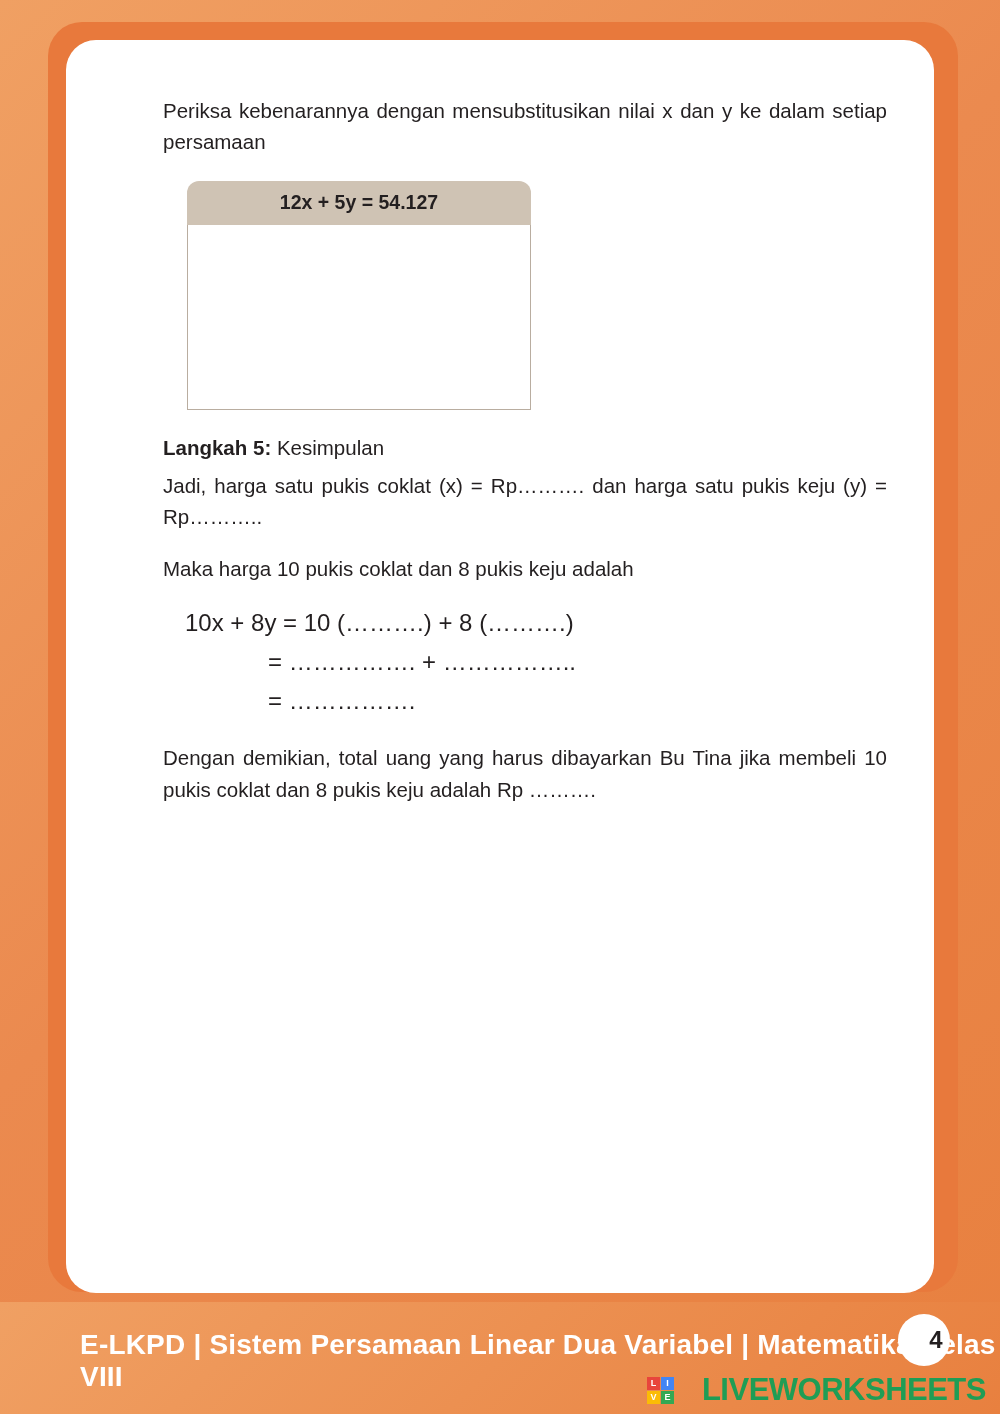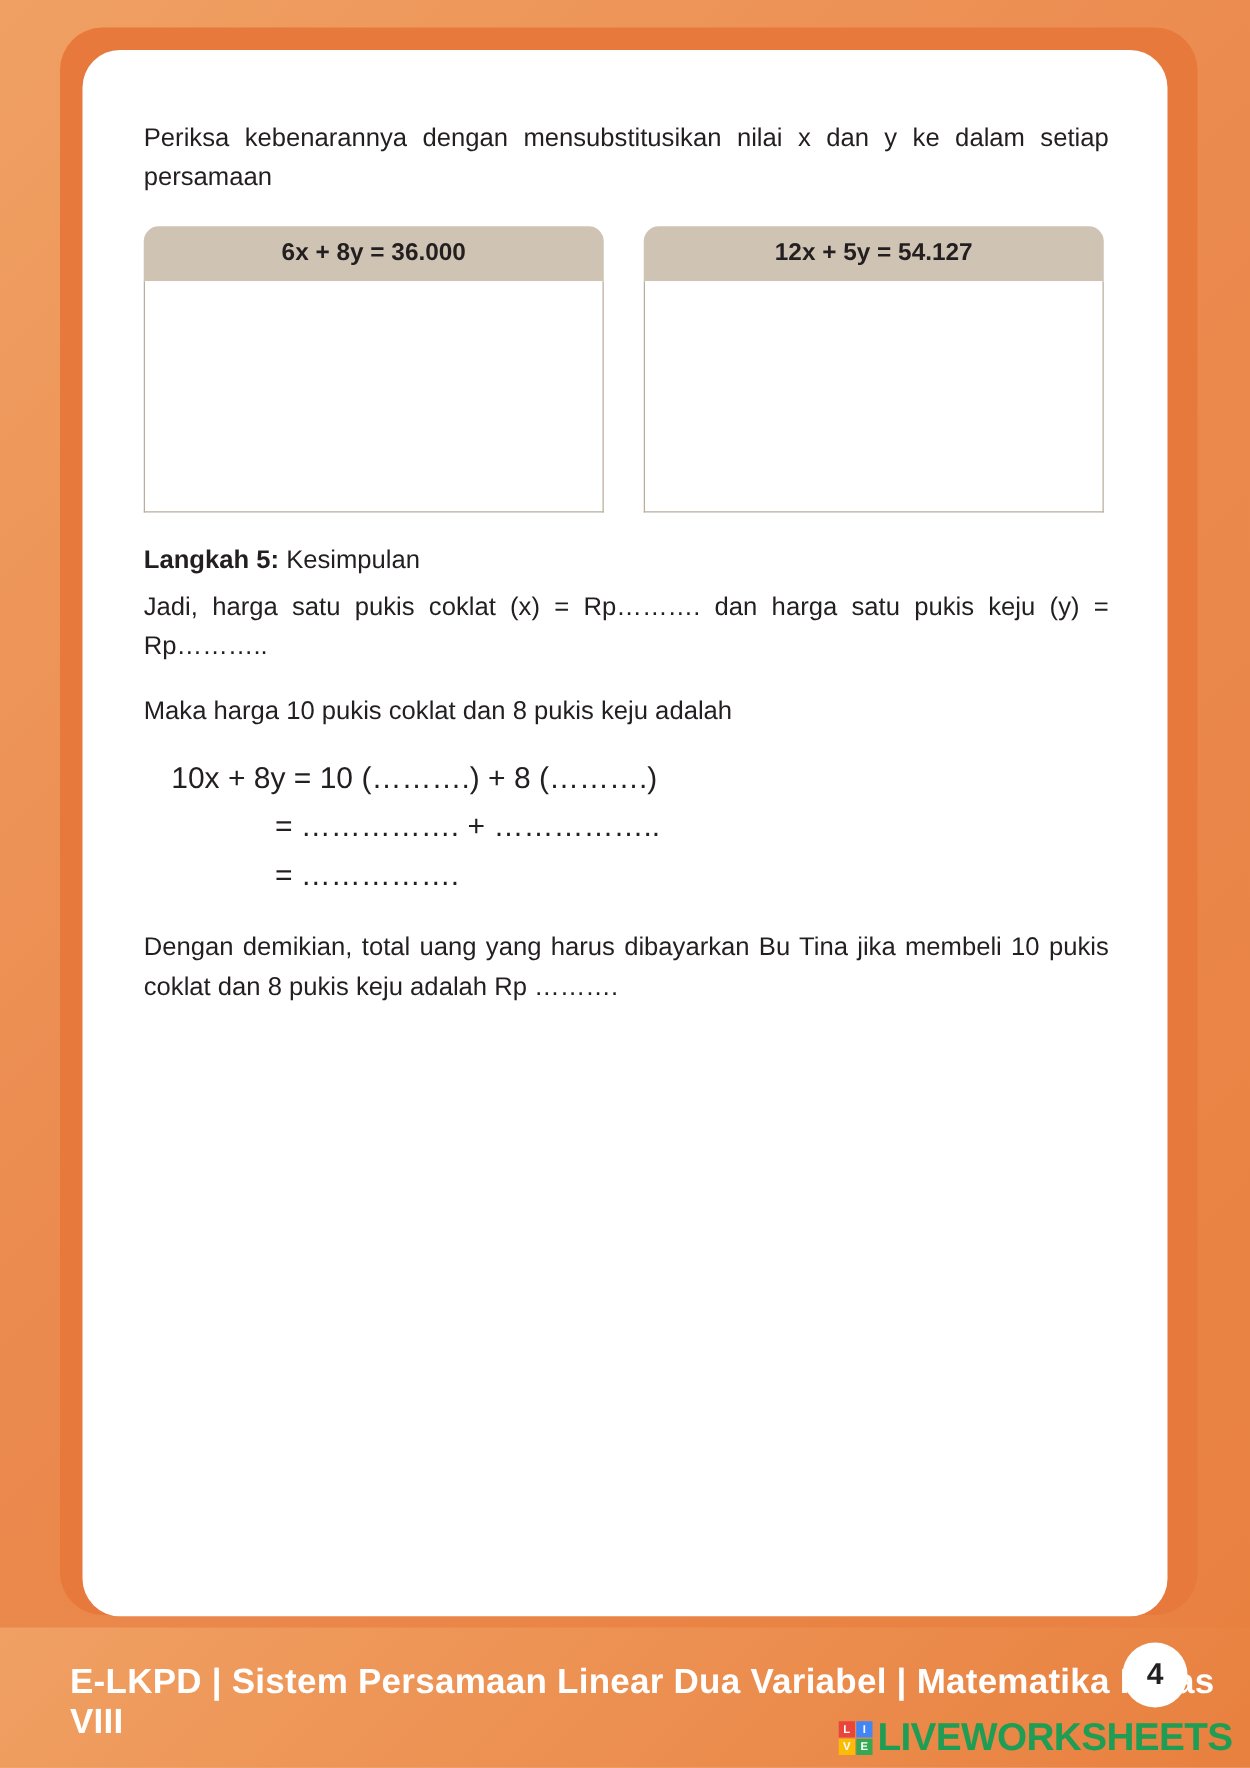--- a/index.html
+++ b/index.html
@@ -44,20 +44,21 @@
 
   .content {
     position: absolute;
     left: 49px;
     top: 55px;
     width: 772px;
   }
 
   p, div {
     box-sizing: border-box;
+    padding-left: 24px;
   }
 
   .para {
     font-size: 20.5px;
     color: #231f20;
     line-height: 1.52;
     text-align: justify;
     margin: 0 0 0 0;
   }
 
@@ -186,24 +187,20 @@
 <div class="page-frame">
   <div class="frame-inner-left"></div>
 
   <div class="sheet">
     <div class="content">
 
       <p class="para intro">Periksa kebenarannya dengan mensubstitusikan nilai x dan y ke dalam setiap persamaan</p>
 
       <div class="boxes">
 
-        <div class="eqbox">
-          <div class="eqbox-head">6x + 8y = 36.000</div>
-          <div class="eqbox-body"></div>
-        </div>
 
         <div class="eqbox">
           <div class="eqbox-head">12x + 5y = 54.127</div>
           <div class="eqbox-body"></div>
         </div>
 
       </div>
 
       <div class="step-line">
         <b>Langkah 5:</b><span> Kesimpulan</span>

